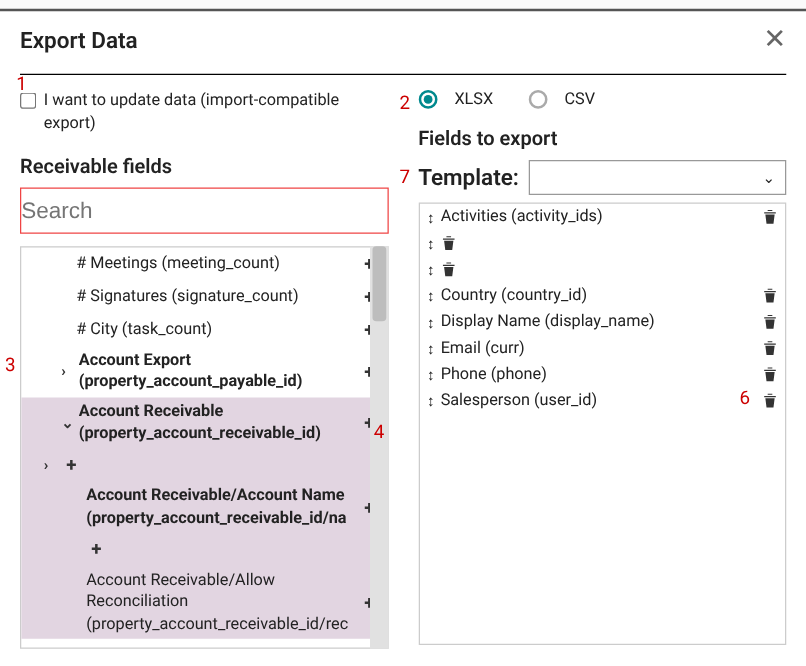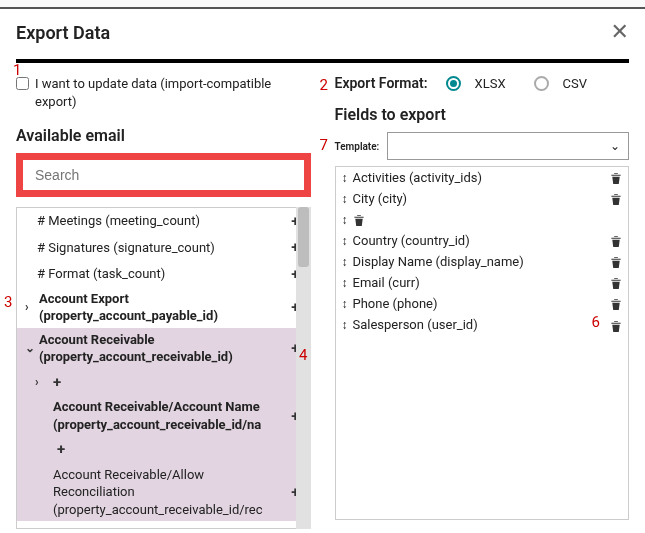--- a/index.html
+++ b/index.html
@@ -1,53 +1,53 @@
 <!DOCTYPE html>
 <html><head>
 <meta charset="utf-8">
 <style>
   * { box-sizing: border-box; margin: 0; padding: 0; }
   html, body { width: 645px; height: 533px; font-family: -apple-system, BlinkMacSystemFont, "Segoe UI", Roboto, sans-serif; font-size: 13px; color: #222; background: #fff; overflow: hidden; }
   .topbar { height: 9px; border-bottom: 2px solid #555; background: #fafafa; }
   .dialog { padding: 12px 16px 0 16px; }
-  .dlg-header { display: flex; justify-content: space-between; align-items: center; padding-bottom: 16px; border-bottom: 4px solid #000000; }
+  .dlg-header { display: flex; justify-content: space-between; align-items: center; padding-bottom: 16px; border-bottom: 1px solid #000000; }
   .dlg-title { font-size: 18px; font-weight: 600; }
   .close-x { font-size: 22px; color: #666; cursor: pointer; line-height: 1; }
   .body { display: flex; gap: 24px; padding-top: 12px; }
   .left { flex: 1 1 50%; min-width: 0; }
   .right { flex: 1 1 50%; min-width: 0; }
   .chk-row { display: flex; align-items: flex-start; gap: 6px; margin-bottom: 16px; position: relative; }
   .chk-row input[type=checkbox] { margin-top: 2px; }
   .chk-label { line-height: 1.35; }
   .section-h { font-size: 16px; font-weight: 600; margin-bottom: 8px; }
-  .search { width: 100%; border: 7px solid #ef4444; padding: 7px 12px; margin-bottom: 10px; font-size: 14px; }
+  .search { width: 100%; border: 1px solid #ef4444; padding: 7px 0; margin-bottom: 10px; font-size: 18px; }
   .tree-holder { position: relative; }
   .tree { border: 1px solid #ccc; height: 322px; overflow-y: auto; overflow-x: hidden; }
   .tree-scrollimg { position: absolute; right: 0; top: 0; bottom: 0; width: 15px; background: #e1e1e1; }
   .tree-scrollimg .thumb { position: absolute; left: 2px; right: 2px; top: 0; height: 60px; background: #bdbdbd; border-radius: 3px; }
   .row { display: flex; align-items: center; padding: 3px 6px 3px 6px; line-height: 1.35; }
   .row .lbl { flex: 1; min-width: 0; overflow: hidden; white-space: normal; word-break: break-word; }
   .row .plus { font-weight: 700; font-size: 15px; color: #333; cursor: pointer; padding: 0 4px; }
   .row.bold .lbl { font-weight: 700; }
-  .row.ind0 { padding-left: 20px; }
+  .row.ind0 { padding-left: 20px; margin-left: 24px; }
   .row.ind1 { padding-left: 30px; }
-  .row.ind2 { padding-left: 36px; }
+  .row.ind2 { padding-left: 52px; }
   .sel-block { background: #e2d5e1; }
   .chev { display: inline-block; width: 10px; margin-right: 4px; font-weight: 700; font-size: 12px; color:#333; }
   .row.chevrow { padding-left: 8px; }
   .row.chevrow.ind1 { padding-left: 18px; }
   .right-top { display: flex; align-items: center; gap: 18px; margin-bottom: 14px; position: relative; }
   .ef-label { font-weight: 600; font-size: 14px; }
   .radio-group { display: flex; align-items: center; gap: 28px; }
   .radio-item { display: flex; align-items: center; gap: 14px; }
   .radio { width: 15px; height: 15px; border: 2px solid #aaa; border-radius: 50%; display: inline-flex; align-items: center; justify-content: center; }
   .radio.sel { border-color: #00898e; }
   .radio.sel .dot { width: 7px; height: 7px; background: #00898e; border-radius: 50%; }
   .tmpl-row { display: flex; align-items: center; gap: 8px; margin-bottom: 6px; position: relative; }
-  .tmpl-label { font-weight: 600; font-size: 10px; }
+  .tmpl-label { font-weight: 600; font-size: 18px; }
   .tmpl-select { flex: 1; border: 1px solid #999; height: 28px; display: flex; align-items: center; justify-content: flex-end; padding: 0 8px; cursor: pointer; }
   .tmpl-select .caret { font-size: 12px; }
   .export-list { border: 1px solid #ccc; height: 354px; overflow-y: auto; position: relative; }
   .exp-row { display: flex; align-items: center; padding: 3px 6px; gap: 6px; }
   .handle { font-size: 12px; letter-spacing: -1px; cursor: grab; }
   .exp-row .elbl { flex: 1; }
   .trash { cursor: pointer; color: #333; }
   .trash svg { vertical-align: middle; }
   .annot { position: absolute; color: #cc0000; font-size: 15px; font-weight: 400; pointer-events: none; z-index: 50; }
 </style>
@@ -64,37 +64,37 @@
 
   <div class="body">
 
     <div class="left">
       <div class="chk-row">
         <span class="annot" style="left:-3px; top:-14px;">1</span>
         <input type="checkbox" style="">
         <label class="chk-label">I want to update data (import-compatible export)</label>
       </div>
 
-      <div class="section-h">Available email</div>
+      <div class="section-h">Receivable fields</div>
 
       <input class="search" type="text" placeholder="Search" style="">
 
       <div class="tree-holder">
         <span class="annot" style="left:-12px; top:86px;">3</span>
         <div class="tree" id="tree">
             <div class="row ind0">
               <span class="lbl"># Meetings (meeting_count)</span>
               <span class="plus">+</span>
             </div>
             <div class="row ind0">
               <span class="lbl"># Signatures (signature_count)</span>
               <span class="plus">+</span>
             </div>
             <div class="row ind0">
-              <span class="lbl"># Format (task_count)</span>
+              <span class="lbl"># City (task_count)</span>
               <span class="plus">+</span>
             </div>
             <div class="row ind0 bold chevrow">
               <span class="chev">›</span>
               <span class="lbl">Account Export (property_account_payable_id)</span>
               <span class="plus">+</span>
             </div>
             <div class="sel-block" style="position: relative;">
               <div class="row ind0 bold chevrow">
                 <span class="chev">⌄</span>
@@ -121,21 +121,20 @@
           </div>
         <div class="tree-scrollimg">
             <div class="thumb"></div>
           </div>
       </div>
     </div>
 
     <div class="right">
       <div class="right-top">
         <span class="annot" style="left:-15px; top:1px;">2</span>
-        <span class="ef-label">Export Format:</span>
         <div class="radio-group">
           <div class="radio-item">
             <span class="radio sel">
                 <span class="dot"></span>
               </span>
             <span>XLSX</span>
           </div>
           <div class="radio-item">
             <span class="radio"></span>
             <span>CSV</span>
@@ -158,21 +157,20 @@
         <span class="annot" style="right:28px; top:146px;">6</span>
       <div class="exp-row">
             <span class="handle">↕</span>
             <span class="elbl">Activities (activity_ids)</span>
             <span class="trash"><svg width="12" height="13" viewBox="0 0 12 14">
                 <path fill="#333" d="M1 3h10v1H1zM4 1h4v1H4zM2 5h8l-1 8H3z"></path>
               </svg></span>
           </div>
           <div class="exp-row">
             <span class="handle">↕</span>
-            <span class="elbl">City (city)</span>
             <span class="trash"><svg width="12" height="13" viewBox="0 0 12 14">
                 <path fill="#333" d="M1 3h10v1H1zM4 1h4v1H4zM2 5h8l-1 8H3z"></path>
               </svg></span>
           </div>
           <div class="exp-row">
             <span class="handle">↕</span>
             <span class="trash"><svg width="12" height="13" viewBox="0 0 12 14">
                 <path fill="#333" d="M1 3h10v1H1zM4 1h4v1H4zM2 5h8l-1 8H3z"></path>
               </svg></span>
           </div>

